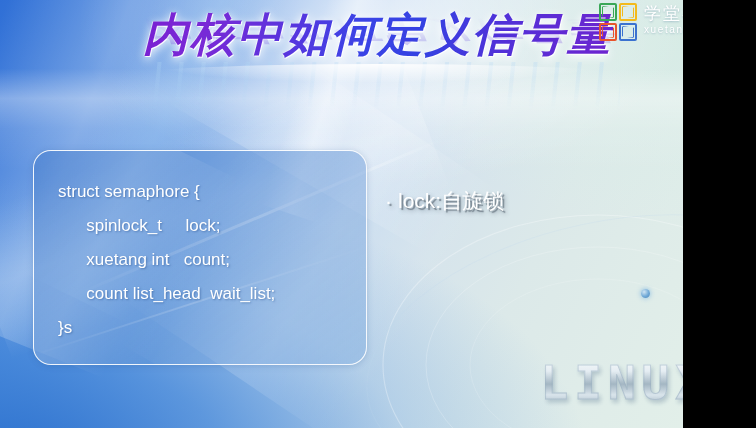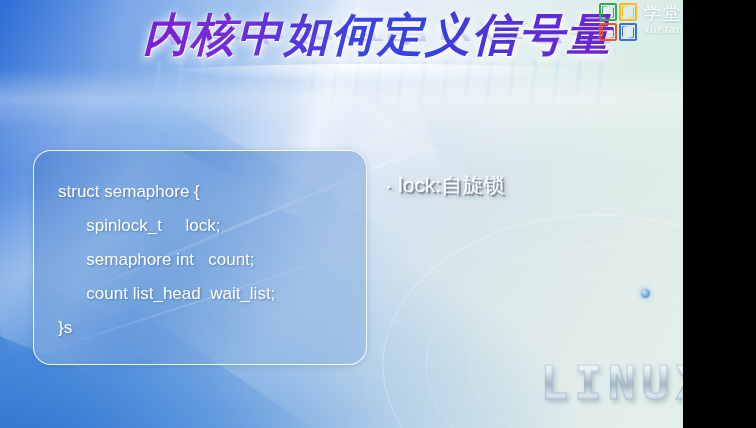--- a/index.html
+++ b/index.html
@@ -159,21 +159,21 @@
       transform:rotate(30deg);
       background:linear-gradient(90deg,rgba(255,255,255,0),rgba(255,255,255,.13),rgba(255,255,255,0));}
   #code-lines{position:relative;padding:24px 0 0 24px;}
   .code-line{
     color:#ffffff;font-size:17px;line-height:34px;white-space:pre;
     font-family:Liberation Sans, sans-serif;
     text-shadow:1px 1px 2px rgba(45,85,145,.55);
   }
 
   
-  #bullets{position:absolute;left:385px;top:172px;width:371px;}
+  #bullets{position:absolute;left:385px;top:188px;width:371px;}
   .bullet{
     color:#ffffff;
     font-size:21px;
     line-height:26px;
     margin-bottom:30px;
     white-space:nowrap;
     font-family:"Liberation Sans","DejaVu Sans",sans-serif;
     text-shadow:2px 2px 1px rgba(95,108,120,.75), 3px 3px 4px rgba(80,95,110,.45);
   }
   .bullet .bdot{display:inline-block;margin-right:6px;}
@@ -241,21 +241,21 @@
       <div id="logo-en">xuetang</div>
     </div>
   </div>
 
   <div id="code-box">
     <div class="box-shine"></div>
     <div class="box-shine2"></div>
     <div id="code-lines">
       <div class="code-line">struct semaphore {</div>
       <div class="code-line">      spinlock_t     lock;</div>
-      <div class="code-line">      semaphore int   count;</div>
+      <div class="code-line">      xuetang int   count;</div>
       <div class="code-line">      count list_head  wait_list;</div>
       <div class="code-line">}s</div>
     </div>
   </div>
 
   <div id="bullets">
     <div class="bullet">
       <span class="bdot">·</span><span>lock:自旋锁</span>
     </div>
   </div>

